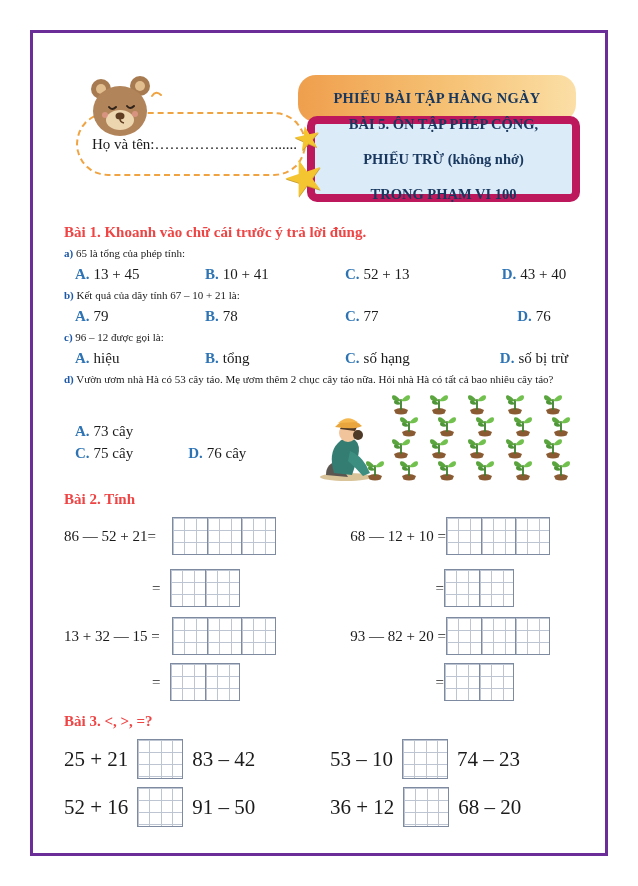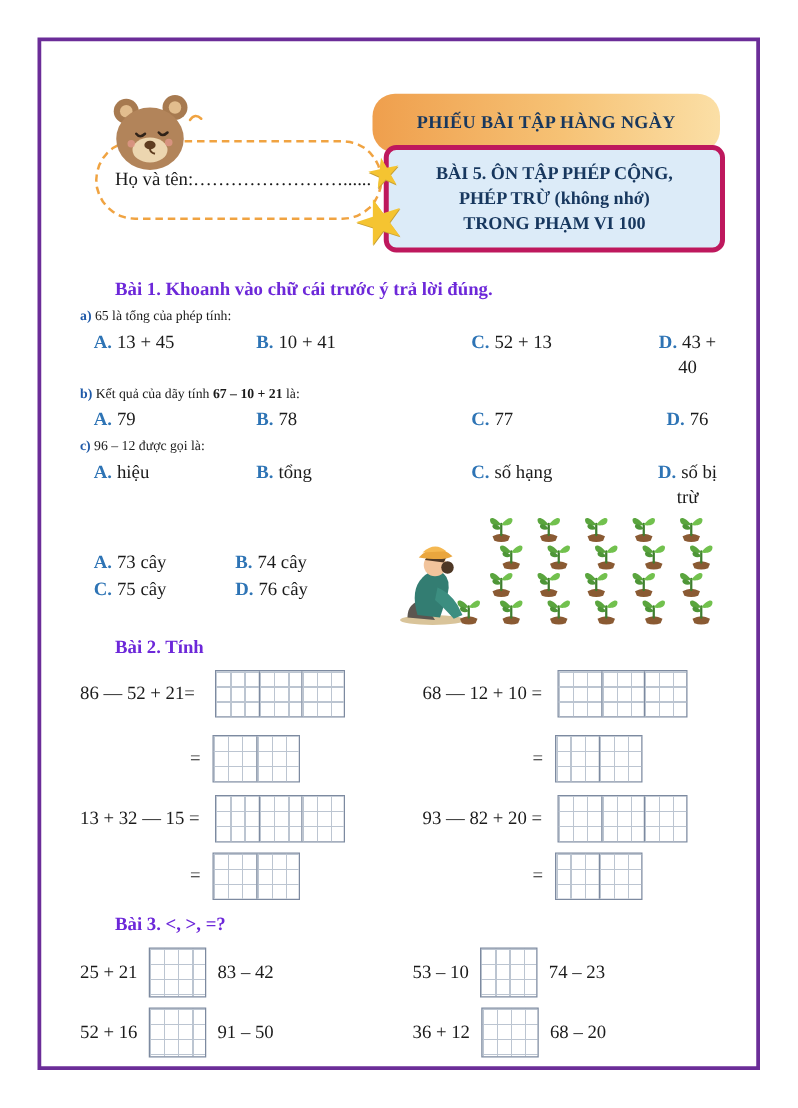--- a/index.html
+++ b/index.html
@@ -15,62 +15,62 @@
   .banner { position:absolute; left:298px; top:75px; width:278px; height:47px;
             background:linear-gradient(90deg,#ef9f4d,#f6c275 55%,#fbdfa6);
             border-radius:18px; display:flex; align-items:center; justify-content:center; z-index:1; }
   .banner span { font-weight:bold; color:#17375e; font-size:14.5px; letter-spacing:.3px; }
   .cloud { position:absolute; left:76px; top:112px; width:230px; height:64px;
            background:#fff; border:2.5px dashed #f0a341; border-radius:36px;
            display:flex; align-items:center; padding-left:14px; z-index:1; }
   .cloud span { font-size:15px; }
   .bear { position:absolute; left:84px; top:74px; z-index:2; }
   .titlebox { position:absolute; left:307px; top:116px; width:273px; height:86px;
-              background:#dcebf8; border:4px solid #be185d; border-radius:10px;
+              background:#dcebf8; border:8px solid #be185d; border-radius:10px;
               display:flex; flex-direction:column; align-items:center; justify-content:center;
-              gap:3px; z-index:1; }
+              gap:18px; z-index:1; }
   .titlebox div { font-weight:bold; color:#17375e; font-size:14.5px; text-align:center; }
   .star { position:absolute; color:#f5c431; text-shadow:0 1px 0 #c79f35; line-height:1; z-index:3; }
   .star1 { left:293px; top:122px; font-size:32px; transform:rotate(-12deg); }
   .star2 { left:283px; top:154px; font-size:48px; transform:rotate(-18deg); }
 
   
   .content { position:absolute; left:64px; top:222px; width:514px; }
-  .h-ex { color:#6d28d9; font-weight:bold; font-size:15px; line-height:20px;margin-left:28px; }
+  .h-ex { color:#ef4444; font-weight:bold; font-size:15px; line-height:20px; }
   .qline { font-size:11px; line-height:20px; margin-top:1px; }
   .qlabel { color:#1e59a8; font-weight:bold; }
-  .bold { font-weight:bold; }
+  .bold { font-weight:normal; }
   .opts { display:flex; line-height:20px; margin-top:1px; padding-left:11px; font-size:15px; }
-  .opt-a { width:130px; } .opt-b { width:140px; } .opt-c { width:145px;margin-left:32px; } .opt-d { flex:1;text-align:center; }
+  .opt-a { width:130px; } .opt-b { width:140px; } .opt-c { width:145px; } .opt-d { flex:1;text-align:center; }
   .letter { color:#2e74b5; font-weight:bold; margin-right:4px; }
 
   .d-row { display:flex; margin-top:2px; height:92px; }
   .d-opts { width:246px; padding-left:11px; padding-top:28px; }
   .d-opt-line { display:flex; line-height:20px; margin-top:2px; font-size:15px; }
   .garden { width:268px; height:92px; }
 
   .mt6 { margin-top:6px; } .mt8 { margin-top:8px; } .mt10 { margin-top:10px; } .mt14 { margin-top:14px; }
 
   .calcs { display:flex; }
   .calc-col { width:274px; }
-  .calc-col + .calc-col { flex:1; }
+  .calc-col + .calc-col { flex:1;text-align:right; }
   .calc-line { display:flex; align-items:center; }
   .expr { font-size:15px; white-space:nowrap; width:108px;font-family:Liberation Serif, serif; }
   .calc-line.eqline { margin-left:88px; }
   .eqsign { font-size:15px; width:18px; }
 
   .gridbox { display:flex; border:1.6px solid #7d8aa0; background:#fff; }
   .sec { width:34px; height:36px; border-left:1.4px solid #7d8aa0;
          background-image:
            repeating-linear-gradient(to right, #bcc5d1 0 1px, transparent 1px 11.3px),
            repeating-linear-gradient(to bottom, #bcc5d1 0 1px, transparent 1px 12px); }
   .sec:first-child { border-left:none; }
 
   .cmp-row { display:flex; align-items:center; margin-top:8px; }
-  .cmp-cell { display:flex; align-items:center; width:266px; font-size:15px; gap:9px; }
+  .cmp-cell { display:flex; align-items:center; width:266px; font-size:21px; gap:9px; }
   .cmp-cell:last-child { flex:1; }
   .cmpbox { width:46px; height:40px; border:1.6px solid #7d8aa0; background:#fff;
             background-image:
               repeating-linear-gradient(to right, #bcc5d1 0 1px, transparent 1px 11.3px),
               repeating-linear-gradient(to bottom, #bcc5d1 0 1px, transparent 1px 12px); }
 </style>
 </head>
 <body>
 
 <div class="frame"></div>
@@ -94,21 +94,21 @@
   <circle cx="51" cy="40" r="3" fill="#e79a8e" opacity=".7"></circle>
   <path d="M68 22 q4 -6 9 -1" stroke="#f0a341" stroke-width="2" fill="none" stroke-linecap="round"></path>
 </svg>
 
 <div class="cloud">
   <span>Họ và tên:……………………......</span>
 </div>
 
 <div class="titlebox">
   <div>BÀI 5. ÔN TẬP PHÉP CỘNG,</div>
-  <div>PHÉP TRỪ (không nhớ)</div>
+  <div>PHIẾU TRỪ (không nhớ)</div>
   <div>TRONG PHẠM VI 100</div>
 </div>
 <div class="star star1">★</div>
 <div class="star star2">★</div>
 
 <div class="content">
 
   <div class="h-ex">Bài 1. Khoanh vào chữ cái trước ý trả lời đúng.</div>
 
   <div class="qline">
@@ -137,26 +137,29 @@
     <span class="qlabel">c)</span>
     <span>96 – 12 được gọi là:</span>
   </div>
   <div class="opts">
     <div class="opt-a"><span class="letter">A.</span><span>hiệu</span></div>
     <div class="opt-b"><span class="letter">B.</span><span>tổng</span></div>
     <div class="opt-c"><span class="letter">C.</span><span>số hạng</span></div>
     <div class="opt-d"><span class="letter">D.</span><span>số bị trừ</span></div>
   </div>
 
+  <div class="qline">
+    <span class="qlabel">d)</span>
+    <span>Vườn ươm nhà Hà có 53 cây táo. Mẹ ươm thêm 2 chục cây táo nữa. Hỏi nhà Hà có tất cả bao nhiêu cây táo?</span>
+  </div>
 
   <div class="d-row">
     <div class="d-opts">
       <div class="d-opt-line">
         <div class="opt-a"><span class="letter">A.</span><span>73 cây</span></div>
-        <div class="opt-b"><span class="letter">B.</span><span>74 cây</span></div>
       </div>
       <div class="d-opt-line">
         <div class="opt-a"><span class="letter">C.</span><span>75 cây</span></div>
         <div class="opt-b"><span class="letter">D.</span><span>76 cây</span></div>
       </div>
     </div>
     <svg class="garden" viewBox="0 0 268 92">
       <defs>
         <g id="sprout">
           <path d="M2 19 q7 -4 14 0 l-1.5 3.5 q-5.5 2 -11 0 z" fill="#8a5a33"></path>

